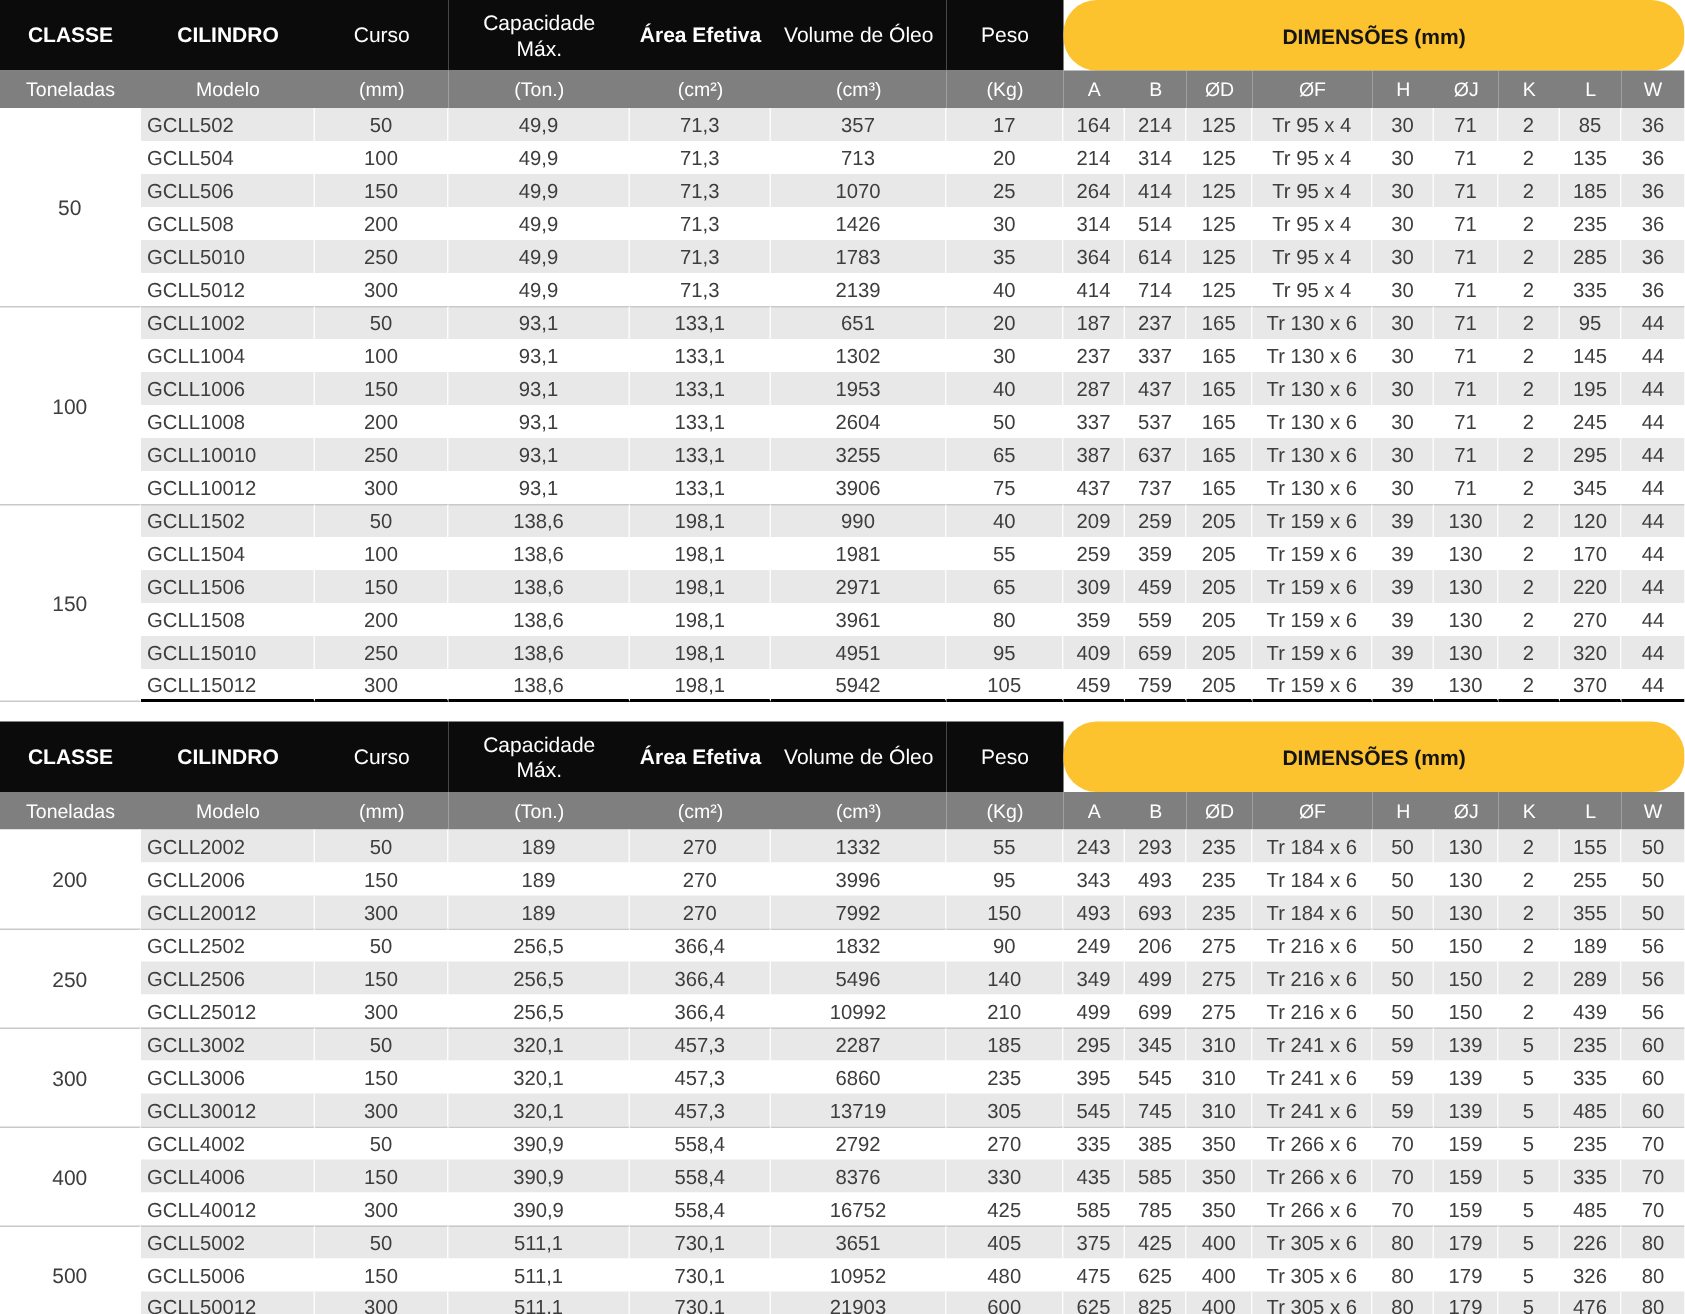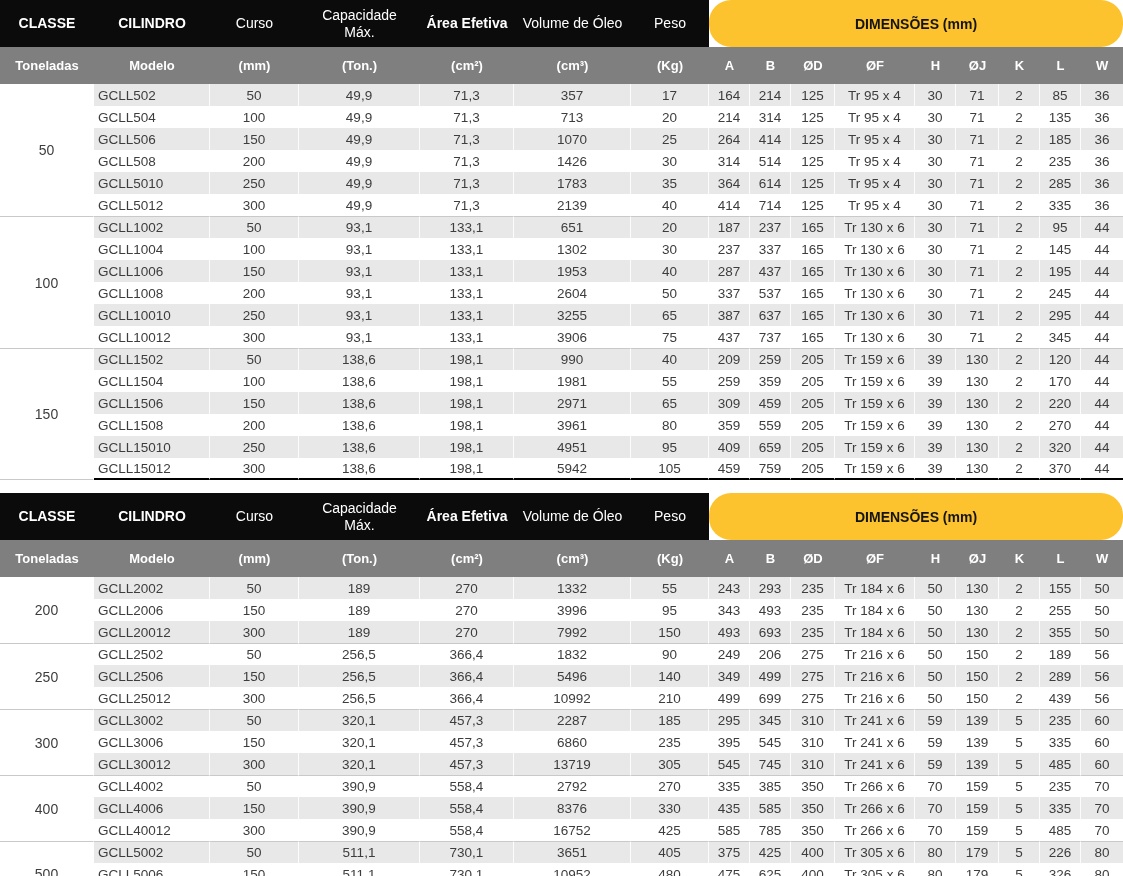--- a/index.html
+++ b/index.html
@@ -34,23 +34,23 @@
     background: #fcc32f;
     color: #141414;
     font-weight: bold;
     height: 47px;
     font-size: 14px;
     border-radius: 22px;
   }
   tr.sub th {
     background: #7f7f7f;
     color: #ffffff;
-    height: 37px;
+    height: 25px;
     font-size: 13px;
-    font-weight: bold;
+    font-weight: normal;
   }
 
   
   tbody td {
     height: 22px;
     padding: 0;
     font-size: 13.5px;
     color: #3d3d3d;
     text-align: center;
     vertical-align: middle;

